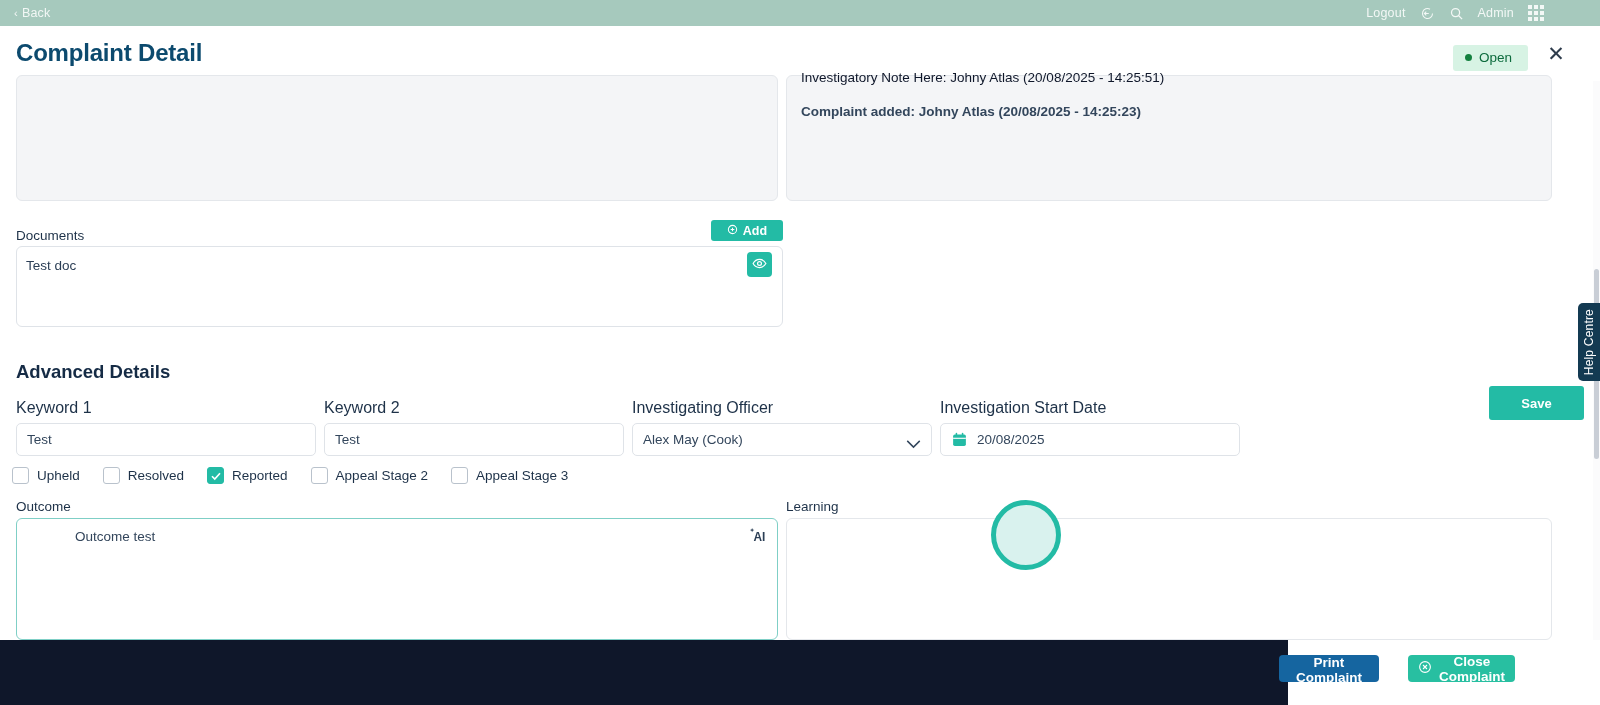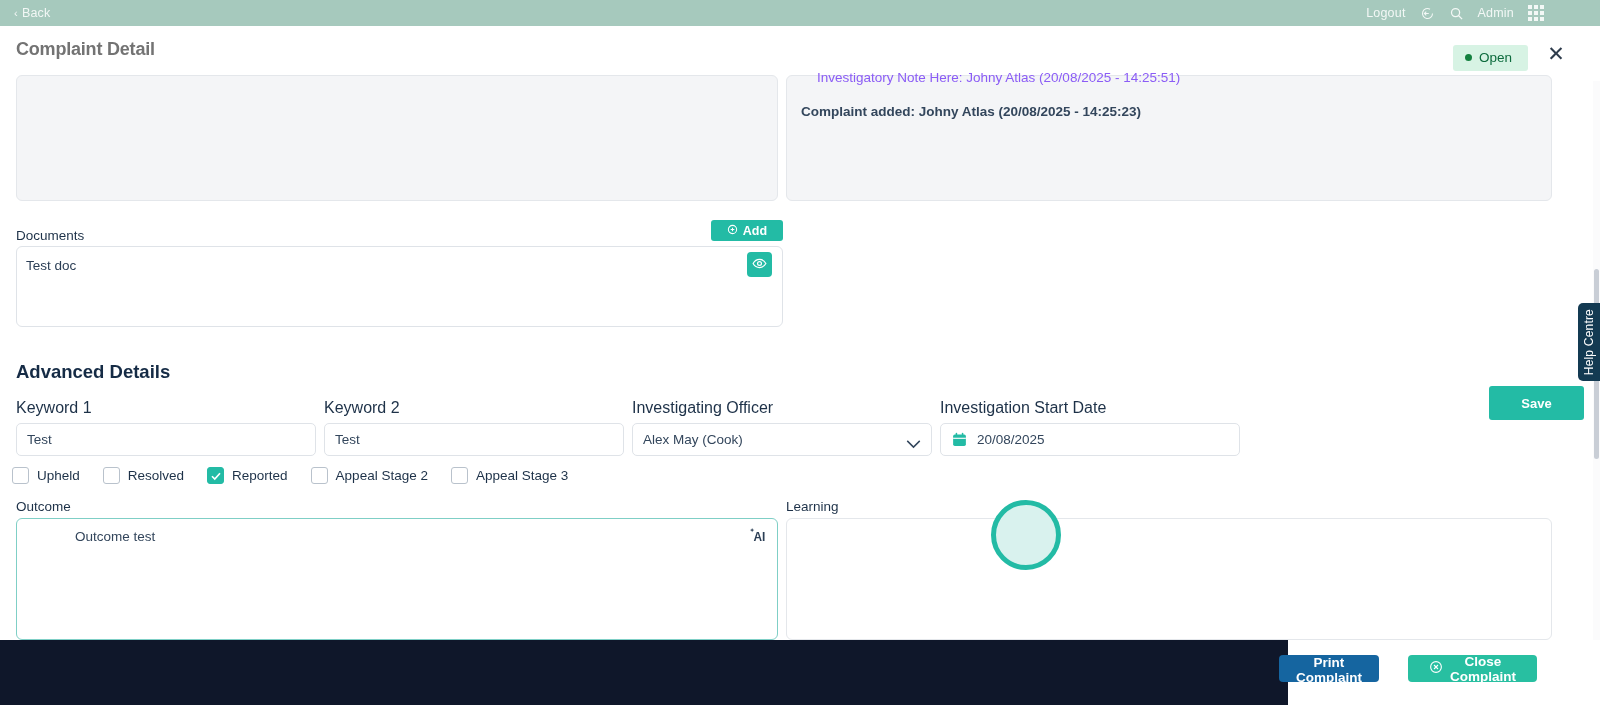--- a/index.html
+++ b/index.html
@@ -51,23 +51,23 @@
   
   .page-head {
     position: absolute;
     top: 26px; left: 0;
     width: 1600px; height: 55px;
     background: #fff;
   }
   .page-title {
     position: absolute;
     left: 16px; top: 13px;
-    font-size: 18px;
+    font-size: 24px;
     font-weight: bold;
-    color: #737373;
+    color: #0c4a6e;
     letter-spacing: -.2px;
   }
   .status-badge {
     position: absolute;
     right: 72px; top: 19px;
     background: #d7f3e4;
     color: #0d6b3d;
     font-size: 13.5px;
     padding: 5px 16px 6px 12px;
     border-radius: 3px;
@@ -117,21 +117,21 @@
   .ro-left  { left: 16px;  width: 762px; }
   .ro-right { left: 786px; width: 766px; }
 
   .note-line {
     position: absolute;
     left: 14px;
     font-size: 13.5px;
     color: #33465c;
     white-space: nowrap;
   }
-  .note-line.cut { top: -6px; color: #8b5cf6; margin-left: 16px; }
+  .note-line.cut { top: -6px; color: #0f172a; }
   .note-line.second { top: 28px; font-weight: bold; }
 
   
   .doc-label {
     position: absolute;
     top: 147px; left: 16px;
     font-size: 13.5px;
     color: #1d3148;
   }
   .btn-add {
@@ -320,21 +320,21 @@
     border: none;
     border-radius: 4px;
     font-size: 13.5px;
     font-weight: bold;
     font-family: "Liberation Sans", sans-serif;
     cursor: pointer;
   }
   .btn-close-complaint {
     position: absolute;
     left: 1408px; top: 15px;
-    height: 27px; padding: 0 21px;
+    height: 27px; padding: 0 10px;
     background: #28bfa1;
     color: #fff;
     border: none;
     border-radius: 4px;
     font-size: 13.5px;
     font-weight: bold;
     font-family: "Liberation Sans", sans-serif;
     display: flex;
     align-items: center;
     gap: 7px;

